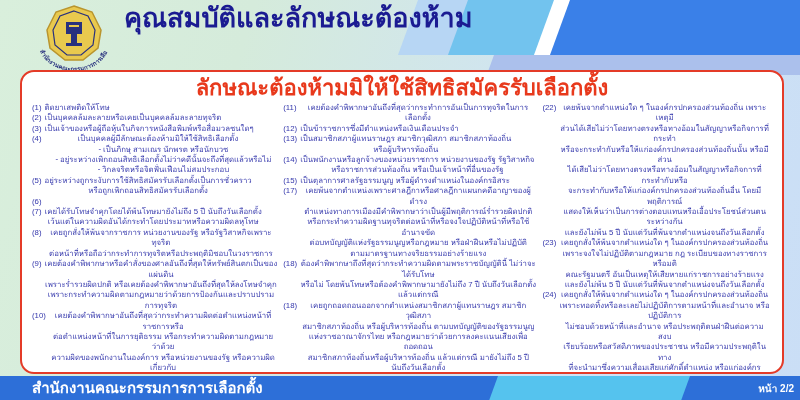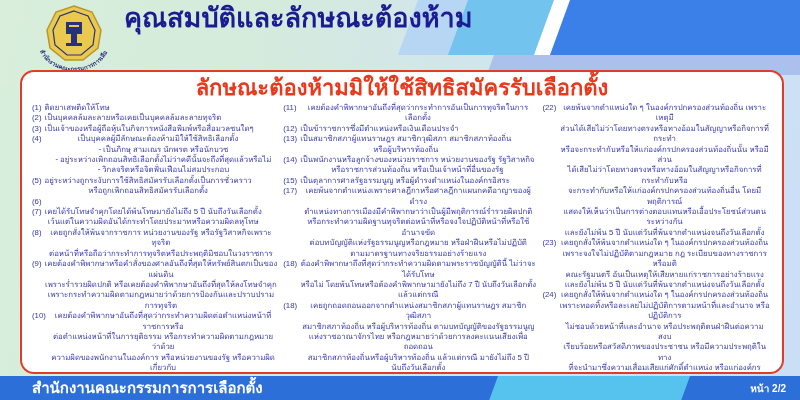--- a/index.html
+++ b/index.html
@@ -31,21 +31,21 @@
   .col2{width:238px;}
   .item{display:flex;align-items:flex-start;}
   .num{flex:0 0 auto;margin-right:3px;}
   .txt{white-space:pre-line;text-align:center;}
   .sub{padding-left:11px;white-space:pre-line;font-family:Liberation Serif, serif;}
   
   .footer{position:absolute;left:0;bottom:0;width:100%;height:24px;background:#2d6fd8;color:#ffffff;}
   .footer-stripe{position:absolute;left:498px;top:0;width:192px;height:24px;
         transform:skewX(-20deg);transform-origin:top left;background:#55c3ee;}
   .agency{position:absolute;left:32px;top:2px;font-size:15px;font-weight:bold;line-height:20px;}
-  .pageno{position:absolute;right:14px;top:5px;font-size:10px;font-weight:bold;}
+  .pageno{position:absolute;right:6px;top:5px;font-size:10px;font-weight:bold;}
 </style>
 </head>
 <body>
 
 <div class="page">
 
   <div class="stripe stripe-pale"></div>
   <div class="stripe stripe-light"></div>
   <div class="stripe stripe-white"></div>
   <div class="stripe stripe-dark"></div>

